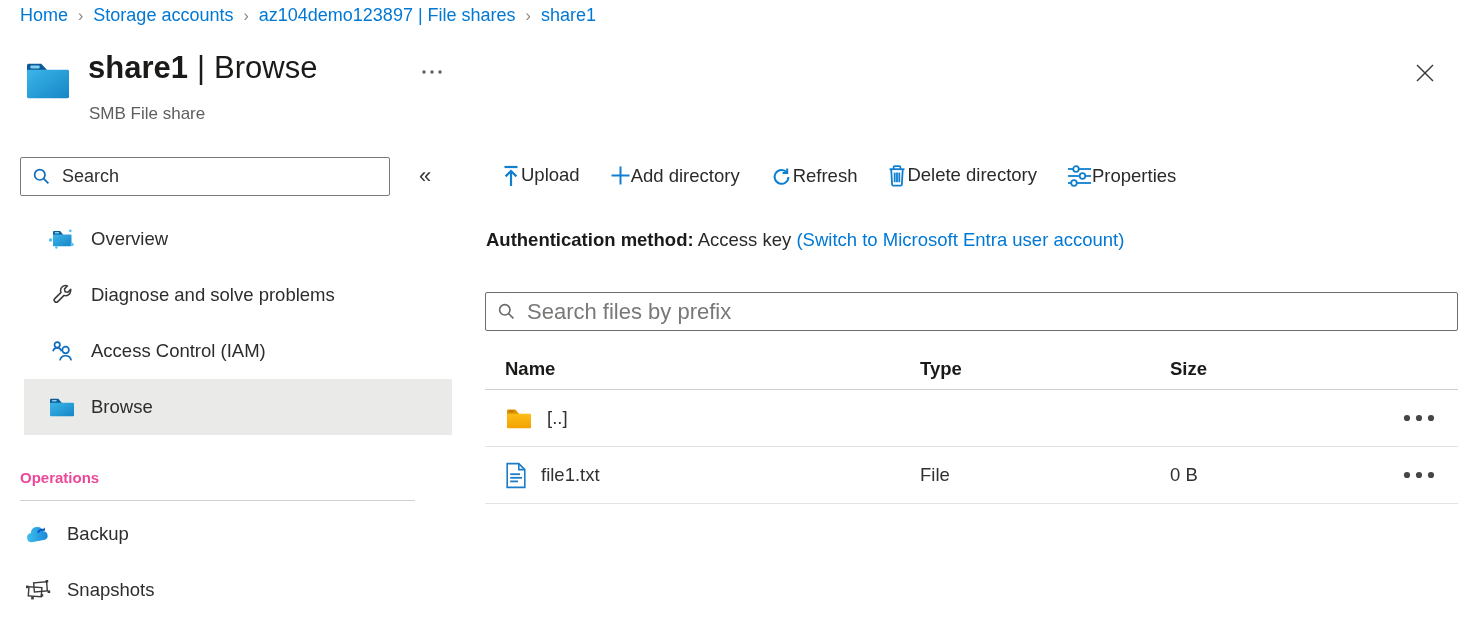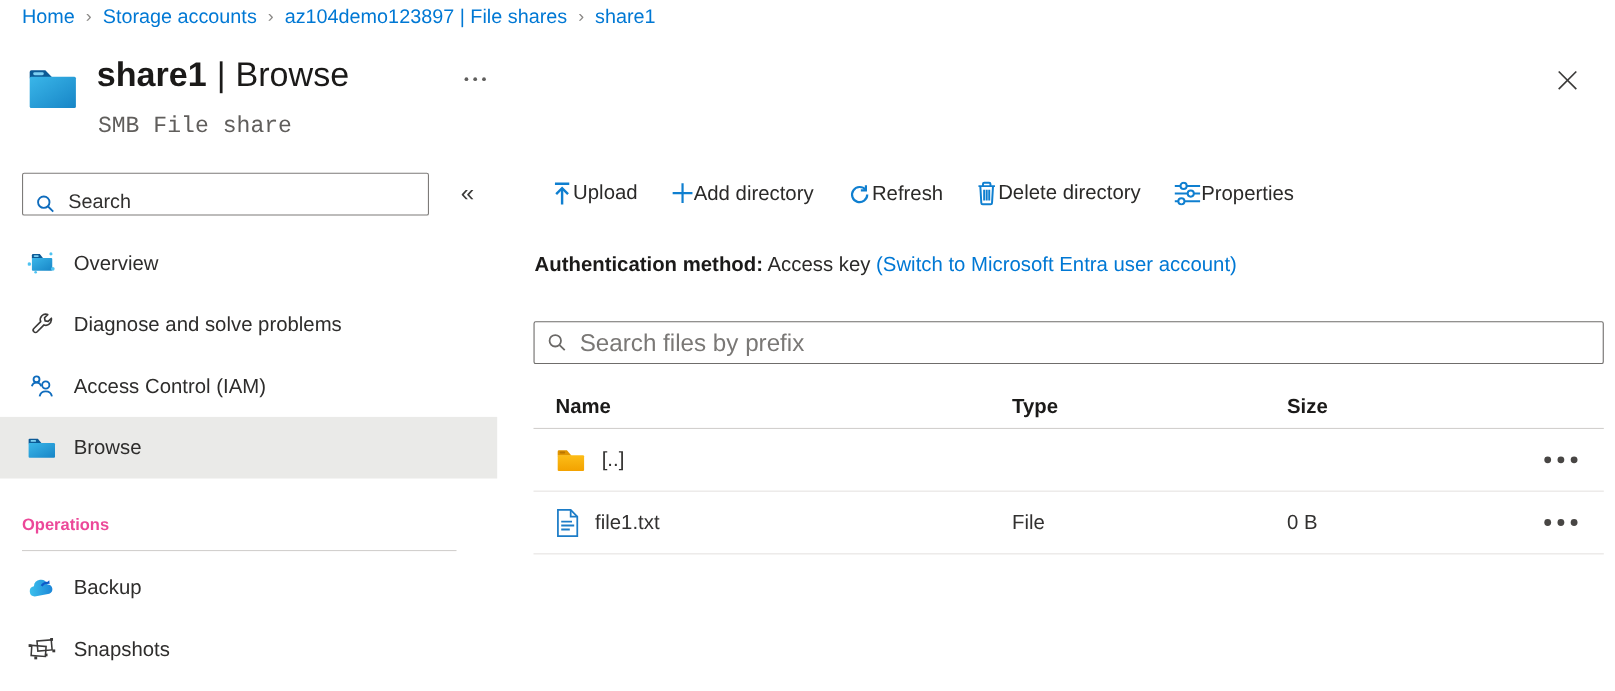--- a/index.html
+++ b/index.html
@@ -15,35 +15,35 @@
   .breadcrumb a { color: #0078d4; text-decoration: none; cursor: pointer; text-align: center; }
   .crumb-sep { color: #8a8886; font-size: 16px; padding-top: 1px; }
   
   .hdr-icon { position: absolute; left: 24px; top: 57px; width: 48px; height: 48px; }
   .hdr-title { position: absolute; left: 88px; top: 50px; display: flex; gap: 9px;
     align-items: baseline; font-size: 31px; color: #1b1a19; white-space: nowrap; }
   .hdr-title .res { font-weight: 700; }
   .hdr-title .sep, .hdr-title .page { font-weight: 400; }
   .hdr-more { position: absolute; left: 418px; top: 62px; width: 28px; height: 20px;
     display: flex; align-items: center; justify-content: center; cursor: pointer; }
-  .hdr-sub { position: absolute; left: 89px; top: 104px; font-size: 21px; color: #605e5c; font-family: Liberation Mono, monospace; }
+  .hdr-sub { position: absolute; left: 89px; top: 104px; font-size: 17px; color: #605e5c; }
   .close-btn { position: absolute; left: 1407px; top: 55px; width: 36px; height: 36px;
     display: flex; align-items: center; justify-content: center; cursor: pointer; }
   
   .sidebar { position: absolute; left: 0; top: 145px; width: 452px; height: 483px; }
   .sb-search { position: absolute; left: 20px; top: 12px; width: 370px; height: 39px;
-    border: 1px solid #7d7b79; border-radius: 2px; display: flex; align-items: flex-end;
+    border: 1px solid #7d7b79; border-radius: 2px; display: flex; align-items: center;
     gap: 9px; padding: 0 11px; background: #fff; }
   .sb-search input { border: none; outline: none; flex: 1; font-size: 18px;
     font-family: inherit; color: #323130; background: transparent; }
   .sb-search input::placeholder { color: #31302f; opacity: 1; }
   .sb-collapse { position: absolute; left: 407px; top: 13px; width: 36px; height: 36px;
     display: flex; align-items: center; justify-content: center; font-size: 22px;
     color: #3b3a39; cursor: pointer; }
-  .nav { position: absolute; left: 0; top: 66px; width: 452px; }
+  .nav { position: absolute; left: 0; top: 66px; width: 452px; padding-left: 24px; }
   .nav-item { height: 56px; display: flex; align-items: center; padding-left: 24px;
     gap: 16px; font-size: 18.5px; color: #2e2d2c; cursor: pointer; }
   .nav-item.active { background: #eaeae8; }
   .nav-ic { width: 27px; height: 26px; display: flex; align-items: center;
     justify-content: center; flex: none; }
   .ops-header { position: absolute; left: 20px; top: 318px; height: 28px;
     display: flex; align-items: center; font-size: 15px; font-weight: 700; color: #ec4899; }
   .ops-divider { position: absolute; left: 20px; top: 355px; width: 395px; height: 0;
     border-top: 1px solid #d2d0ce; }
   .nav2 { position: absolute; left: 0; top: 361px; width: 452px; }

